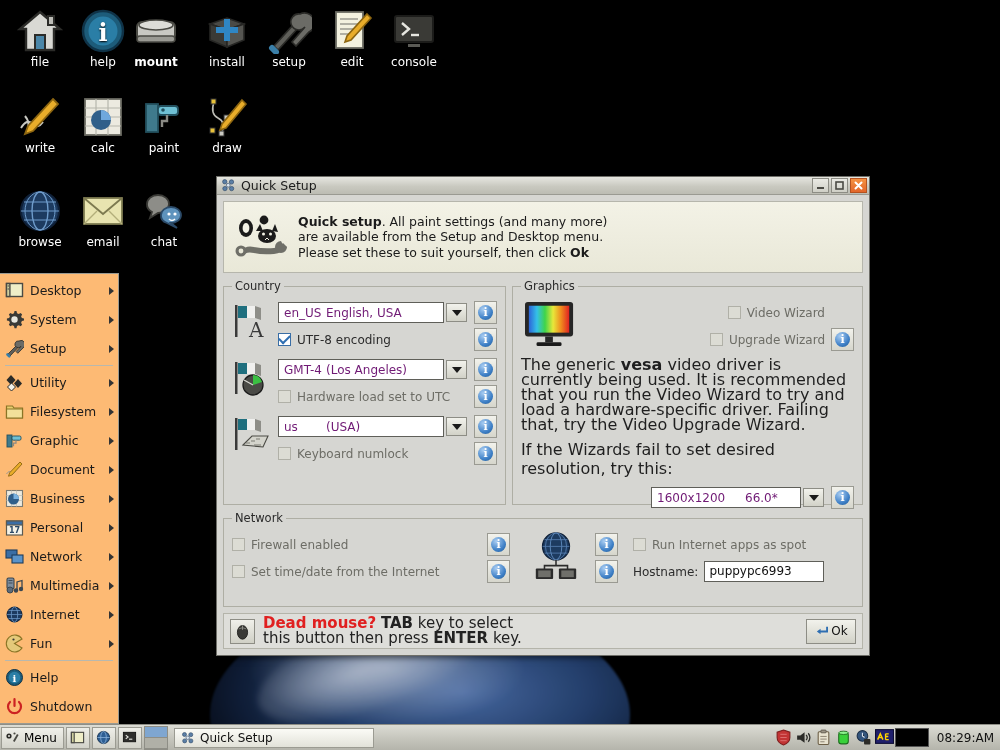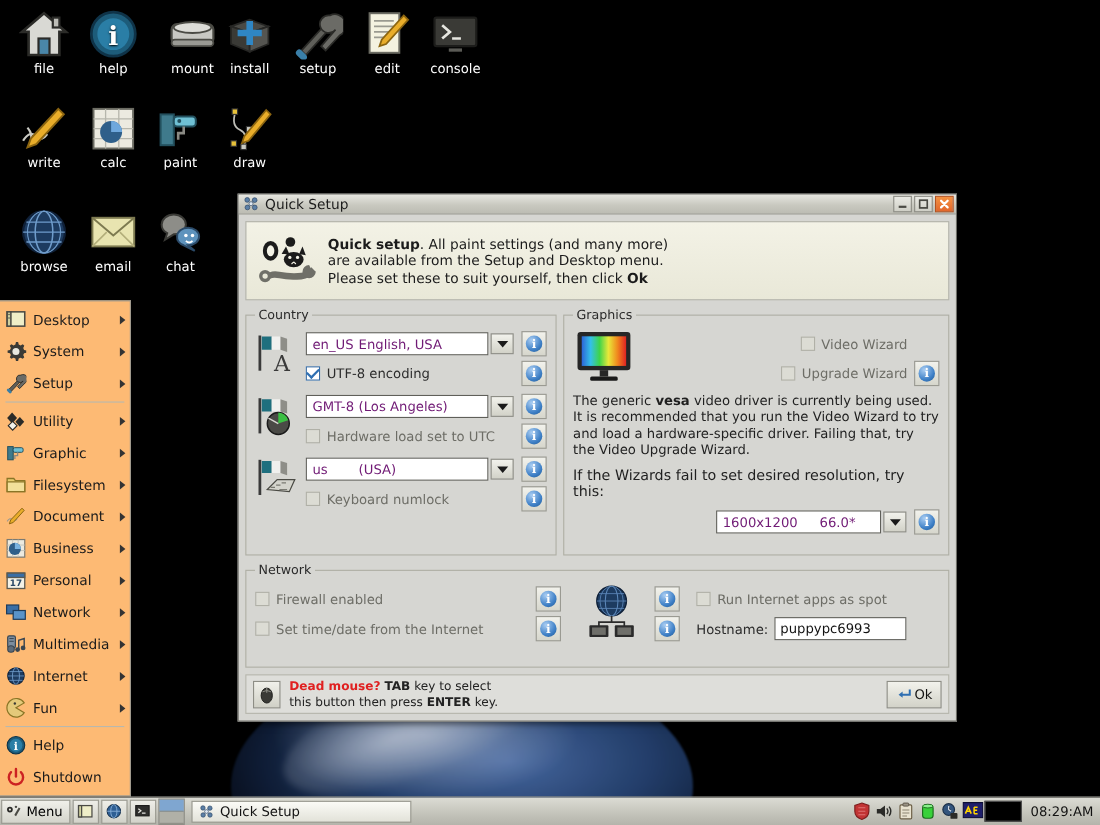--- a/index.html
+++ b/index.html
@@ -266,41 +266,41 @@
     border-left:2px solid #2f6fb2;
     border-bottom:2px solid #2f6fb2;
     transform: rotate(-45deg) translate(1px,-1px);
   }
   .cbx.disabled { background:#dcdcd4; border-color:#b0b0a7; }
   .cbl { font-size: 12px; color:#2c2c2c; margin-left:6px; white-space:nowrap; }
   .cbl.dim { color:#6d6d66; }
 
   .flagico { width: 40px; height: 40px; flex:0 0 40px; }
 
-  #gtext { font-size: 12px; color:#1f1f1f; line-height:15px; margin-top: 4px; }
+  #gtext { font-size: 16px; color:#1f1f1f; line-height:15px; margin-top: 4px; }
   #gtext b { font-weight: bold; }
-  #gtry { font-size: 13px; color:#1f1f1f; margin-top: 8px; }
+  #gtry { font-size: 16px; color:#1f1f1f; margin-top: 8px; }
 
   
   #bottombar {
     margin-top: 6px;
     height: 36px;
     border: 1px solid #b4b4aa;
     background: #dededa;
     display:flex; align-items:center;
     padding: 0 6px;
   }
   #mousebtn {
     width: 25px; height: 25px;
     border: 1px solid #8d8d85;
     background: linear-gradient(#f0f0ea,#d0d0c6);
     display:flex;align-items:center;justify-content:center;
     margin-right: 8px; cursor:pointer; flex:0 0 25px;
   }
-  #deadmouse { flex:1 1 auto; font-size:11px; line-height:15px; color:#222; }
+  #deadmouse { flex:1 1 auto; font-size:15px; line-height:15px; color:#222; }
   #deadmouse .red { color:#e02020; font-weight:bold; }
   #deadmouse b { font-weight:bold; }
   #okbtn {
     width: 50px; height: 25px;
     border: 1px solid #8d8d85;
     background: linear-gradient(#f2f2ec,#d2d2c8);
     display:flex; align-items:center; justify-content:center;
     gap: 2px;
     font-size: 12px; color:#111; cursor:pointer;
   }
@@ -327,21 +327,21 @@
         <span class="lbl">file</span>
       </div>
       <div class="dicon" style="left: 71px; top: 8px;">
         <span class="glyph"><svg viewBox="0 0 46 46" width="46" height="46">
             <circle cx="23" cy="23" r="20" fill="#1d5c7a" stroke="#0f3348" stroke-width="2.5"></circle>
             <circle cx="23" cy="23" r="14.5" fill="#2a7ea6"></circle>
             <text x="23" y="33" text-anchor="middle" font-family="DejaVu Serif,serif" font-size="24" font-weight="bold" fill="#fff">i</text>
           </svg></span>
         <span class="lbl">help</span>
       </div>
-      <div class="dicon" style="left: 143px; top: 8px;">
+      <div class="dicon" style="left: 124px; top: 8px; font-weight: bold;">
         <span class="glyph"><svg viewBox="0 0 46 46" width="46" height="46">
             <rect x="4" y="14" width="38" height="18" rx="5" fill="#c8c8c3" stroke="#4a4a44" stroke-width="2"></rect>
             <ellipse cx="23" cy="17" rx="17" ry="5" fill="#dcdcd7" stroke="#4a4a44" stroke-width="1.6"></ellipse>
             <rect x="4" y="28" width="38" height="6" rx="3" fill="#9a9a94" stroke="#4a4a44" stroke-width="1.6"></rect>
           </svg></span>
         <span class="lbl">mount</span>
       </div>
       <div class="dicon" style="left: 195px; top: 8px;">
         <span class="glyph"><svg viewBox="0 0 46 46" width="46" height="46">
             <path d="M6 16 L23 10 L40 16 L23 22 Z" fill="#4a4a46" stroke="#262624" stroke-width="1.6"></path>
@@ -476,33 +476,33 @@
       <span class="mi-icon"><svg viewBox="0 0 19 19" width="19" height="19">
           <path d="M6 2 L10.5 7 L6 12 L1.5 7 Z" fill="#2b2b28"></path>
           <path d="M13 6 L17 10.5 L13 15 L9 10.5 Z" fill="#2b2b28"></path>
           <path d="M6.5 10 L10.5 14 L6.5 18 L2.5 14 Z" fill="#f2f2ea" stroke="#2b2b28" stroke-width="1"></path>
         </svg></span>
       <span class="mi-label">Utility</span>
       <span class="mi-arrow"></span>
     </div>
     <div class="menuitem">
       <span class="mi-icon"><svg viewBox="0 0 19 19" width="19" height="19">
+          <path d="M1.5 4 h6 l1.5 2 h8.5 v10 h-16 z" fill="#e8cf70" stroke="#8a7526" stroke-width="1.2"></path>
+          <path d="M1.5 7 h16 v9 h-16 z" fill="#f2e09a" stroke="#8a7526" stroke-width="1.2"></path>
+        </svg></span>
+      <span class="mi-label">Filesystem</span>
+      <span class="mi-arrow"></span>
+    </div>
+    <div class="menuitem">
+      <span class="mi-icon"><svg viewBox="0 0 19 19" width="19" height="19">
           <rect x="2" y="4" width="5" height="12" fill="#3f7a8c" stroke="#23505e" stroke-width="0.9"></rect>
           <rect x="7" y="5" width="9" height="4.2" rx="1.4" fill="#6fc0d4" stroke="#23505e" stroke-width="0.9"></rect>
           <path d="M11 9.2 v3 h-2.5 v3" stroke="#8a8a84" stroke-width="1.2" fill="none"></path>
         </svg></span>
       <span class="mi-label">Graphic</span>
-      <span class="mi-arrow"></span>
-    </div>
-    <div class="menuitem">
-      <span class="mi-icon"><svg viewBox="0 0 19 19" width="19" height="19">
-          <path d="M1.5 4 h6 l1.5 2 h8.5 v10 h-16 z" fill="#e8cf70" stroke="#8a7526" stroke-width="1.2"></path>
-          <path d="M1.5 7 h16 v9 h-16 z" fill="#f2e09a" stroke="#8a7526" stroke-width="1.2"></path>
-        </svg></span>
-      <span class="mi-label">Filesystem</span>
       <span class="mi-arrow"></span>
     </div>
     <div class="menuitem">
       <span class="mi-icon"><svg viewBox="0 0 19 19" width="19" height="19">
           <path d="M1.5 14 q2.5 -4 5 -1.5 q2 2 4 -1" stroke="#9a9a92" stroke-width="1" fill="none"></path>
           <path d="M15 2 l2 2 L7 15 l-3.5 1.2 l1.2 -3.5 z" fill="#e9ad2a" stroke="#8c6510" stroke-width="0.9"></path>
         </svg></span>
       <span class="mi-label">Document</span>
       <span class="mi-arrow"></span>
     </div>
@@ -690,21 +690,21 @@
                 <path d="M23 5 l6 2 v11 l-6 -2 z" fill="#8e8e88"></path>
                 <circle cx="21" cy="27" r="10" fill="#4a4a46" stroke="#1b1b1b" stroke-width="1.3"></circle>
                 <path d="M21 27 L21 17 A10 10 0 0 1 30 24 Z" fill="#3bbf43"></path>
                 <path d="M21 27 L12 22" stroke="#d8d8d2" stroke-width="1.3"></path>
               </svg>
             </span>
           </div>
           <div style="flex:1 1 auto;">
             <div class="ctlrow">
               <div class="combo" style="width:166px;">
-                <span class="ctext"><span class="pad">GMT-8</span><span>(Los Angeles)</span></span>
+                <span class="ctext"><span class="pad">GMT-4</span><span>(Los Angeles)</span></span>
               </div>
               <span class="arrowbtn">
                   <span class="tri"></span>
                 </span>
               <span style="width:7px;"></span>
               <span class="infobtn">
                   <span class="dot">i</span>
                 </span>
             </div>
             <div class="ctlrow">

